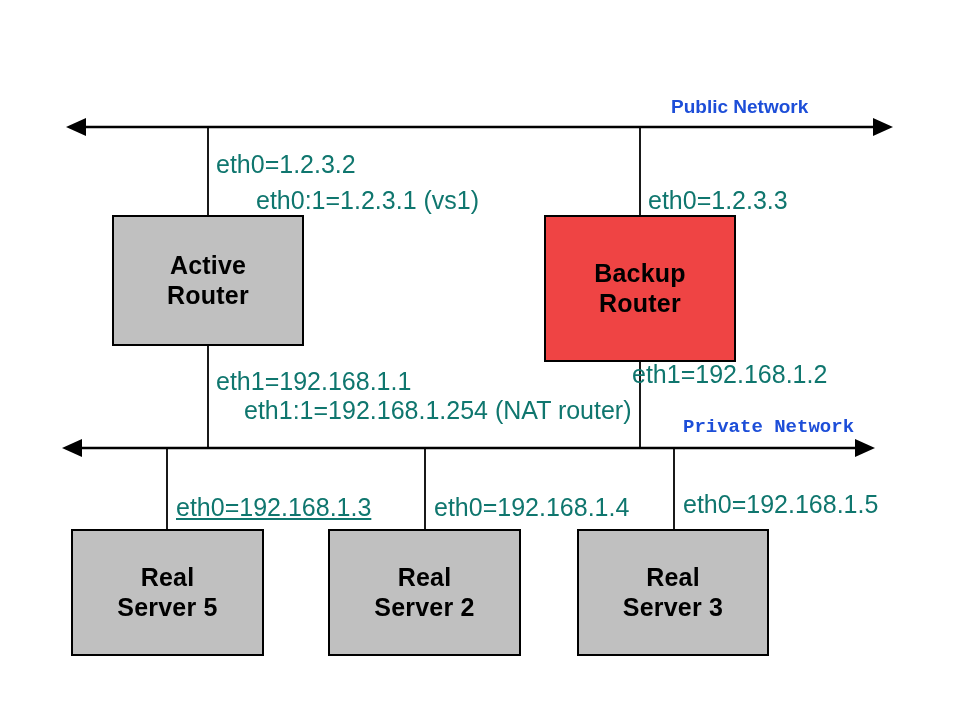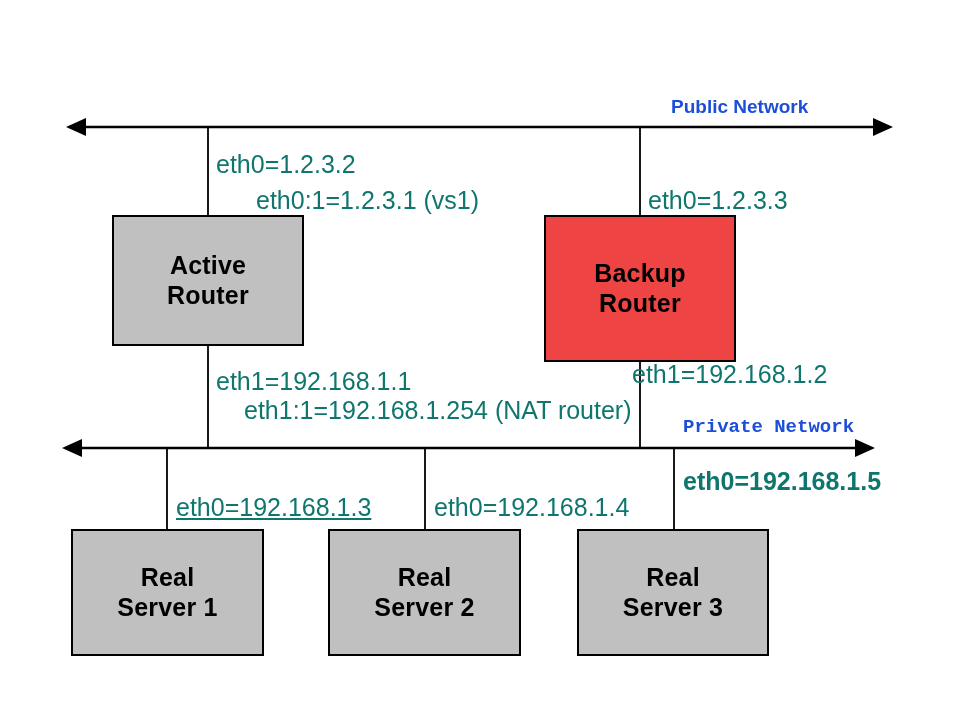--- a/index.html
+++ b/index.html
@@ -84,38 +84,38 @@
       <div class="node-box" style="left: 112px; top: 215px; width: 192px; height: 131px; background: rgb(192, 192, 192);">
         <span class="ln">Active</span>
         <span class="ln">Router</span>
       </div>
       <div class="node-box" style="left: 544px; top: 215px; width: 192px; height: 147px; background: #ef4444;">
         <span class="ln">Backup</span>
         <span class="ln">Router</span>
       </div>
       <div class="node-box" style="left: 71px; top: 529px; width: 193px; height: 127px; background: rgb(192, 192, 192);">
         <span class="ln">Real</span>
-        <span class="ln">Server 1</span>
+        <span class="ln">Server 5</span>
       </div>
       <div class="node-box" style="left: 328px; top: 529px; width: 193px; height: 127px; background: rgb(192, 192, 192);">
         <span class="ln">Real</span>
         <span class="ln">Server 2</span>
       </div>
       <div class="node-box" style="left: 577px; top: 529px; width: 192px; height: 127px; background: rgb(192, 192, 192);">
         <span class="ln">Real</span>
         <span class="ln">Server 3</span>
       </div>
     </div>
   <div id="labels-layer">
       <div class="edge-label" style="left: 216px; top: 152px;">eth0=1.2.3.2</div>
       <div class="edge-label" style="left: 216px; top: 188px; margin-left: 40px;">eth0:1=1.2.3.1 (vs1)</div>
       <div class="edge-label" style="left: 648px; top: 188px;">eth0=1.2.3.3</div>
       <div class="edge-label" style="left: 216px; top: 362px; margin-top: 7px;">eth1=192.168.1.1</div>
       <div class="edge-label" style="left: 232px; top: 398px; margin-left: 12px;">eth1:1=192.168.1.254 (NAT router)</div>
       <div class="edge-label" style="left: 632px; top: 362px;">eth1=192.168.1.2</div>
       <div class="edge-label" style="left: 176px; top: 495px; text-decoration: underline;">eth0=192.168.1.3</div>
       <div class="edge-label" style="left: 434px; top: 495px;">eth0=192.168.1.4</div>
-      <div class="edge-label" style="left: 683px; top: 469px; font-weight: bold;">eth0=192.168.1.5</div>
+      <div class="edge-label" style="left: 683px; top: 492px;">eth0=192.168.1.5</div>
       <div class="net-label" style="left: 671px; top: 97px;">Public Network</div>
       <div class="net-label" style="left: 683px; top: 418px; font-family: Liberation Mono, monospace;">Private Network</div>
     </div>
 
 </div>
 
 </body></html>

